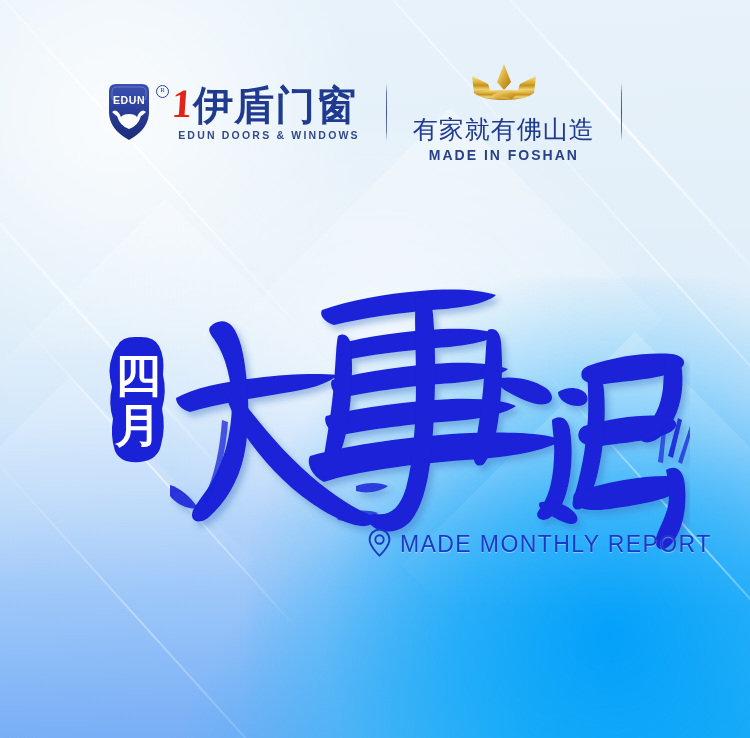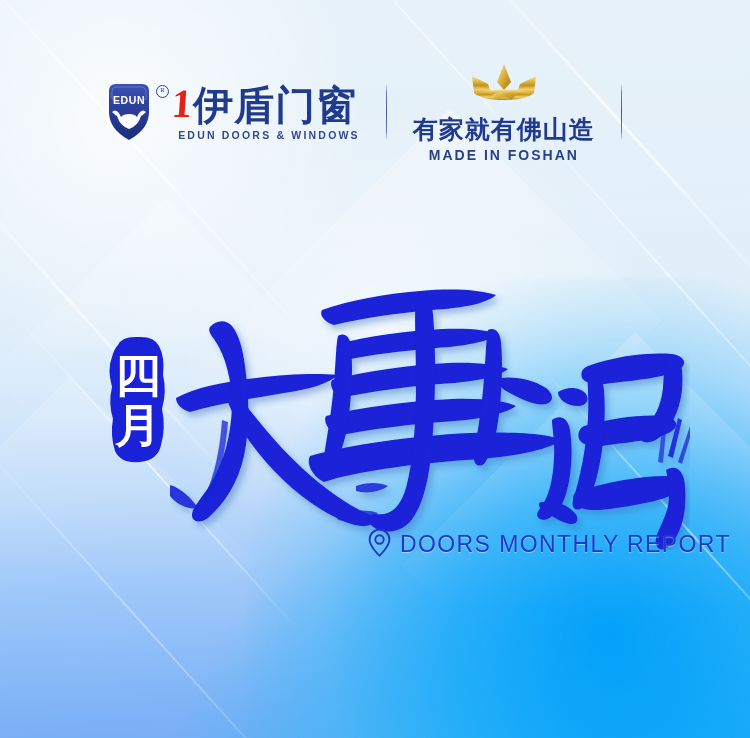--- a/index.html
+++ b/index.html
@@ -96,21 +96,21 @@
   }
 
   .divider{
     width:1px;height:58px;background:linear-gradient(180deg,rgba(58,78,160,0) 0%,#6878b8 18%,#41559f 50%,#6878b8 82%,rgba(58,78,160,0) 100%);
     margin:0 26px;flex:0 0 auto;
   }
 
   
   .crown-block{display:flex;flex-direction:column;align-items:center;}
   .crown-hanzi{
-    color:#1f3a8f;font-size:25px;line-height:28px;font-weight:bold;letter-spacing:1px;
+    color:#1f3a8f;font-size:25px;line-height:28px;font-weight:normal;letter-spacing:1px;
     font-family:"DejaVu Sans","Liberation Sans",sans-serif;margin-top:10px;text-align:center;
   }
   .crown-en{
     color:#29408a;font-size:14px;letter-spacing:2px;font-weight:bold;margin-top:3px;
   }
 
   
   .anniv{position:relative;width:70px;height:62px;flex:0 0 auto;}
 
   
@@ -351,17 +351,17 @@
     </div>
 
     <div class="subtitle">
       <span>
         <svg width="23" height="29" viewBox="0 0 23 29">
           <path d="M11.5 1.6 C5.9 1.6 1.6 6 1.6 11.6 C1.6 18.6 11.5 27.6 11.5 27.6
                    C11.5 27.6 21.4 18.6 21.4 11.6 C21.4 6 17.1 1.6 11.5 1.6 Z" fill="none" stroke="#1c38c8" stroke-width="1.9"></path>
           <circle cx="11.5" cy="11.5" r="4.2" fill="none" stroke="#1c38c8" stroke-width="1.9"></circle>
         </svg>
       </span>
-      <span class="subtitle-text">DOORS MONTHLY REPORT</span>
+      <span class="subtitle-text">MADE MONTHLY REPORT</span>
     </div>
   </div>
 
 </div>
 
 </body></html>

